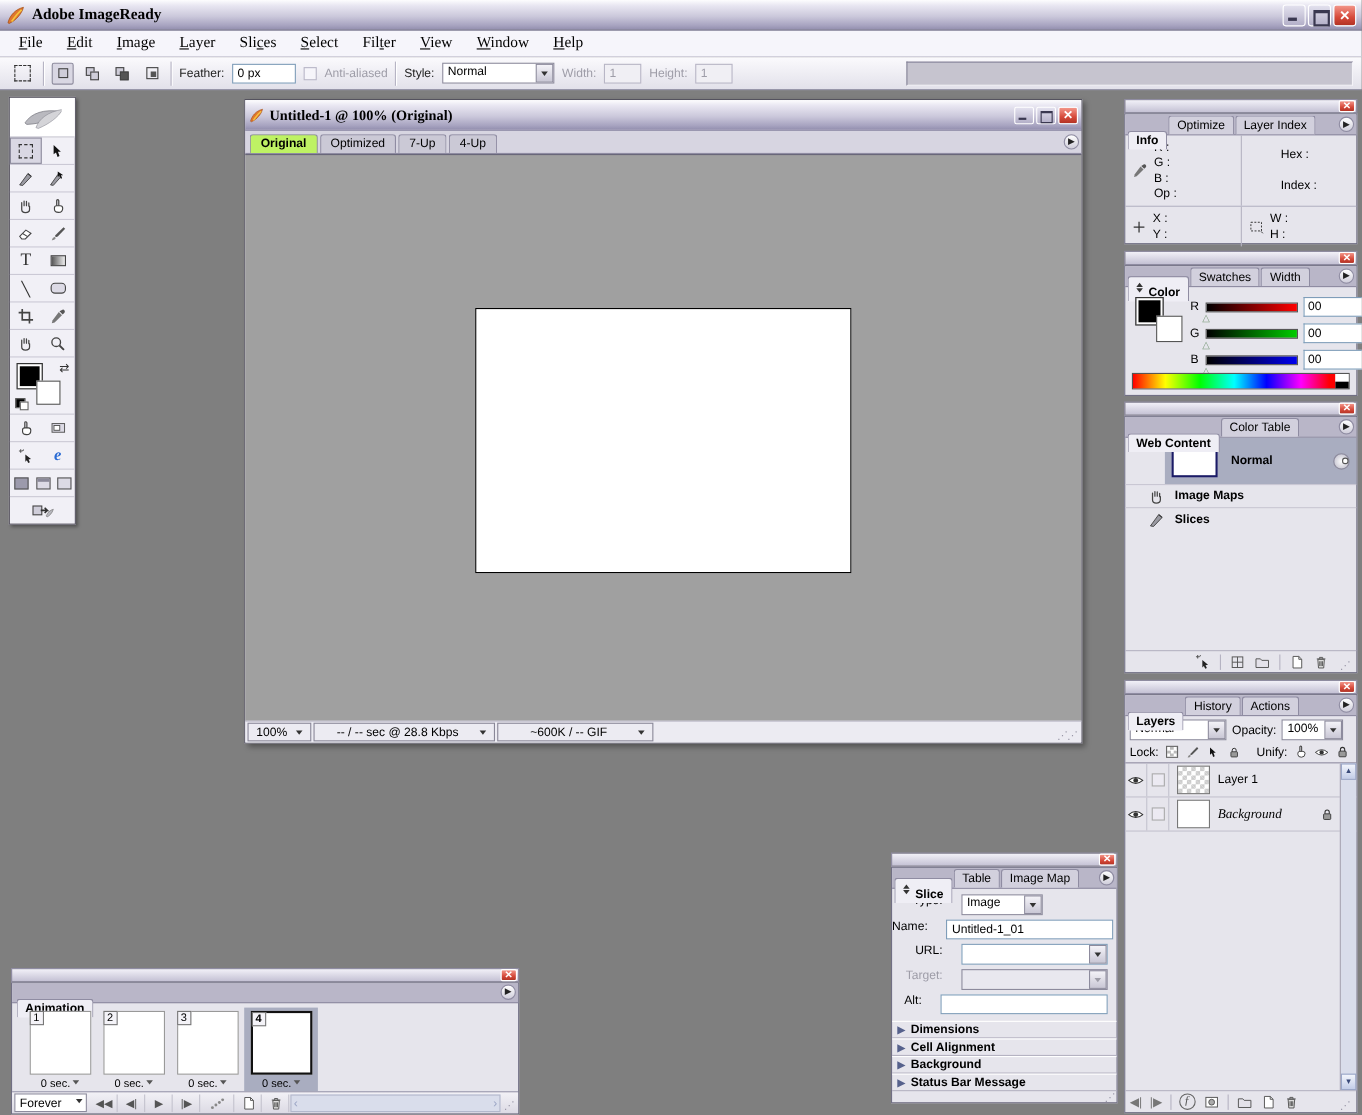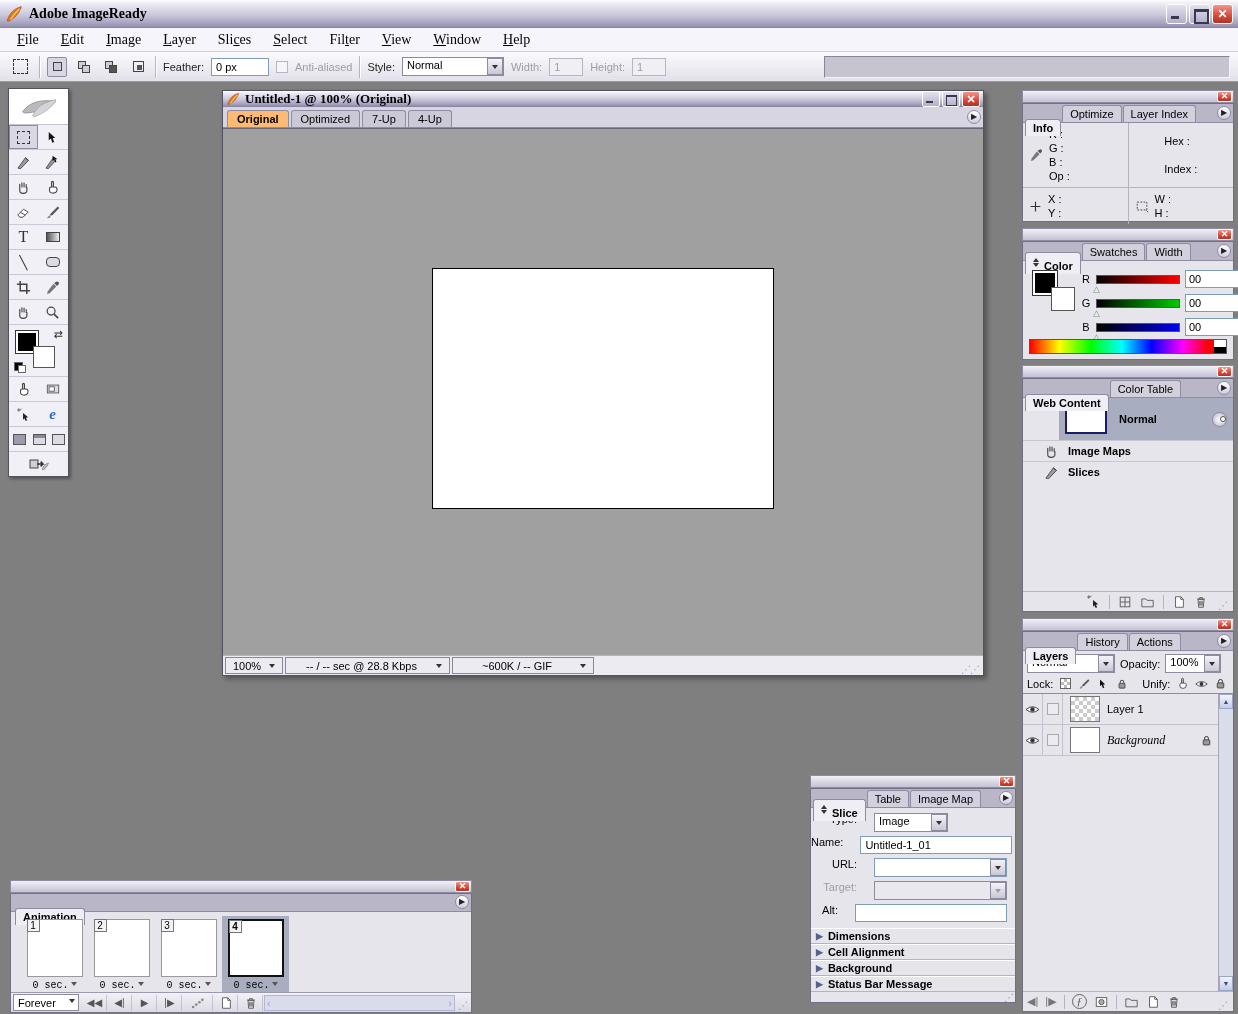--- a/index.html
+++ b/index.html
@@ -96,33 +96,33 @@
 .mini-swatch::before { content:""; position:absolute; left:0; top:0; width:7px; height:7px; background:#000; border:1px solid #666; }
 .mini-swatch::after { content:""; position:absolute; right:0; bottom:0; width:6px; height:6px; background:#fff; border:1px solid #666; }
 .scrmode { width:13px; height:11px; border:1px solid #555; background:#dcdae5; }
 .scrmode.b2::after { content:""; display:block; height:3px; background:#8a8898; }
 .ie-e { color:#2a6bd4; font-family:"Liberation Serif",serif; font-style:italic; font-weight:bold; font-size:15px; }
 
 
 .docwin { position:absolute; left:222px; top:90px; width:762px; height:586px;
   border:1px solid #54525e; background:#ecebf2; box-shadow:3px 3px 5px rgba(0,0,0,.35);
   display:flex; flex-direction:column; }
-.doc-titlebar { height:16px; display:flex; align-items:center; padding:0 3px; border-bottom:1px solid #8a87a3; }
+.doc-titlebar { height:28px; display:flex; align-items:center; padding:0 3px; border-bottom:1px solid #8a87a3; }
 .doc-title { font-family:"Liberation Serif",serif; font-weight:bold; font-size:13px; margin-left:5px; }
 .doc-btn { width:18px; height:16px; border:1px solid #fff; border-radius:2px; margin-left:2px;
   background:linear-gradient(#e3e1ee,#b3afc8); position:relative; }
 .doc-btn.close { background:linear-gradient(#f3968a,#d6493a 60%,#b23224); color:#fff; font-size:11px;
   line-height:14px; text-align:center; font-weight:bold; }
 .doc-btn.min::after { content:""; position:absolute; left:3px; bottom:3px; width:7px; height:2px; background:#3a3850; }
 .doc-btn.max::after { content:""; position:absolute; left:3px; top:3px; width:9px; height:8px; border:1px solid #3a3850; border-top-width:2px; }
 .doc-tabs { height:21px; background:#d7d5e1; border-bottom:1px solid #8f8ca2; display:flex;
   align-items:flex-end; padding:2px 2px 0 4px; }
 .doc-tab { padding:2px 9px; background:#cbc9d6; border:1px solid #8f8ca2; border-bottom:none;
   border-radius:3px 3px 0 0; margin-right:2px; font-size:11px; }
-.doc-tab.active { background:#fdba74; font-weight:bold; }
+.doc-tab.active { background:#bef264; font-weight:bold; }
 .doc-canvas { flex:1; position:relative; background:#a0a0a0; border-top:1px solid #69677a; }
 .doc-image { position:absolute; left:209px; top:139px; width:342px; height:241px; background:#fff;
   border:1px solid #000; }
 .doc-status { height:20px; display:flex; align-items:center; gap:2px; padding:0 2px;
   background:#ecebf2; border-top:1px solid #b5b3c2; }
 .status-seg { height:17px; border:1px solid #8a8898; background:#ecebf2; display:flex;
   align-items:center; gap:6px; padding:0 7px; font-size:11px; }
 
 
 .info-grid { flex:1; display:flex; flex-direction:column; font-size:11px; }
@@ -209,21 +209,21 @@
 
 .anim-tabrow { height:18px; background:#b9b6c8; display:flex; align-items:flex-end; padding:2px 2px 0 4px;
   border-bottom:1px solid #8f8ca2; }
 .frames { flex:1; display:flex; padding:4px 0 0 10px; }
 .frame { width:67px; padding:3px 4px 0 4px; display:flex; flex-direction:column; align-items:center; }
 .frame.sel { background:#a9adc0; }
 .frame-thumb { width:56px; height:58px; background:#fff; border:1px solid #999; position:relative; }
 .frame.sel .frame-thumb { border:2px solid #111; }
 .frame-num { position:absolute; left:-1px; top:-1px; width:13px; height:13px; background:#f4f3f8;
   border:1px solid #777; font-size:10px; line-height:12px; text-align:center; }
-.frame-delay { font-size:10px; margin-top:3px; display:flex; align-items:center; gap:2px;font-family:Liberation Mono, monospace; }
+.frame-delay { font-size:10px; margin-top:3px; display:flex; align-items:center; gap:2px; }
 .anim-footer { height:20px; border-top:1px solid #9b99ad; background:linear-gradient(#f2f1f6,#dcdae4);
   display:flex; align-items:center; padding:1px 2px; gap:1px; }
 .anim-btn { min-width:24px; height:16px; display:flex; align-items:center; justify-content:center;
   font-size:10px; color:#555; border-right:1px solid #c4c2ce; padding:0 3px; }
 .loop-combo { width:66px; height:17px; border:1px solid #8d8b9d; background:#fff; display:flex;
   align-items:center; padding-left:4px; gap:4px; margin-right:3px; }
 .anim-scroll { flex:1; height:16px; background:#d9ddeb; border:1px solid #b3b8cc; display:flex;
   justify-content:space-between; align-items:center; color:#9aa4c4; font-size:11px; padding:0 2px; }
 
 svg.ic { display:block; }

